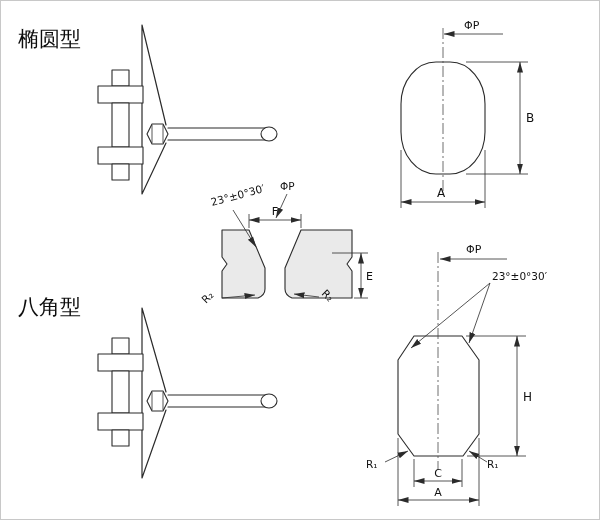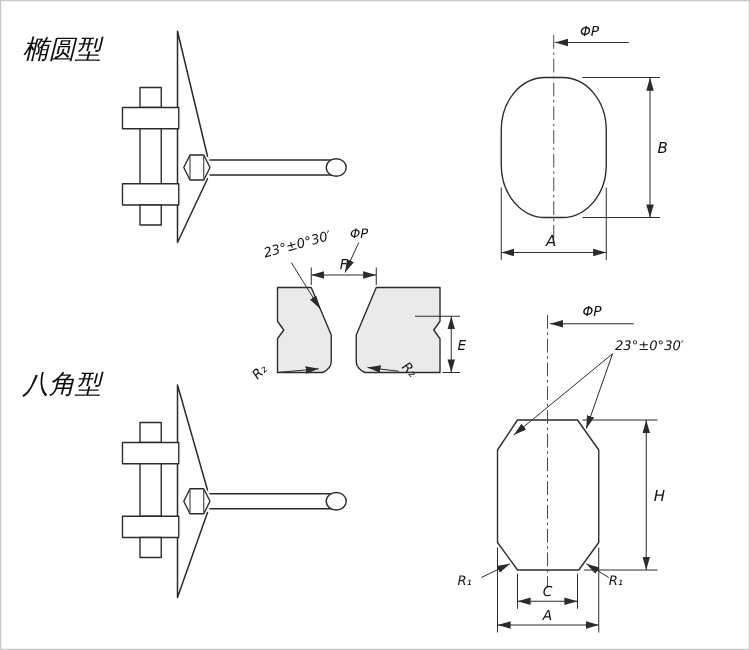--- a/index.html
+++ b/index.html
@@ -1,16 +1,16 @@
 <!DOCTYPE html>
 <html><head>
 <meta charset="utf-8">
 <style>
   html,body{margin:0;padding:0;background:#fff;}
-  .stage{position:relative;width:600px;height:520px;background:#c4b5fd;overflow:hidden;font-style:italic;}
+  .stage{position:relative;width:600px;height:520px;background:#c4b5fd;overflow:hidden;}
   svg{display:block;}
   .outline{fill:none;stroke:#2b2b2b;stroke-width:1.2;stroke-linejoin:round;stroke-linecap:round;}
   .part{fill:#ffffff;stroke:#2b2b2b;stroke-width:1.1;stroke-linejoin:round;}
   .gray{fill:#eaeaea;stroke:#2b2b2b;stroke-width:1.1;stroke-linejoin:round;}
   .dim{stroke:#2b2b2b;stroke-width:0.8;fill:none;}
   .cl{stroke:#4a4a4a;stroke-width:0.8;stroke-dasharray:11 3 2 3;fill:none;}
   .lbl{font-family:"DejaVu Sans","Liberation Sans",sans-serif;font-size:11px;fill:#111;}
   .lbl-sm{font-family:"DejaVu Sans","Liberation Sans",sans-serif;font-size:10.5px;fill:#111;}
   .lbl-dim{font-family:"DejaVu Sans","Liberation Sans",sans-serif;font-size:12px;fill:#111;}
   .title{font-family:"DejaVu Sans","Liberation Sans",sans-serif;font-size:21px;fill:#0d0d0d;}

